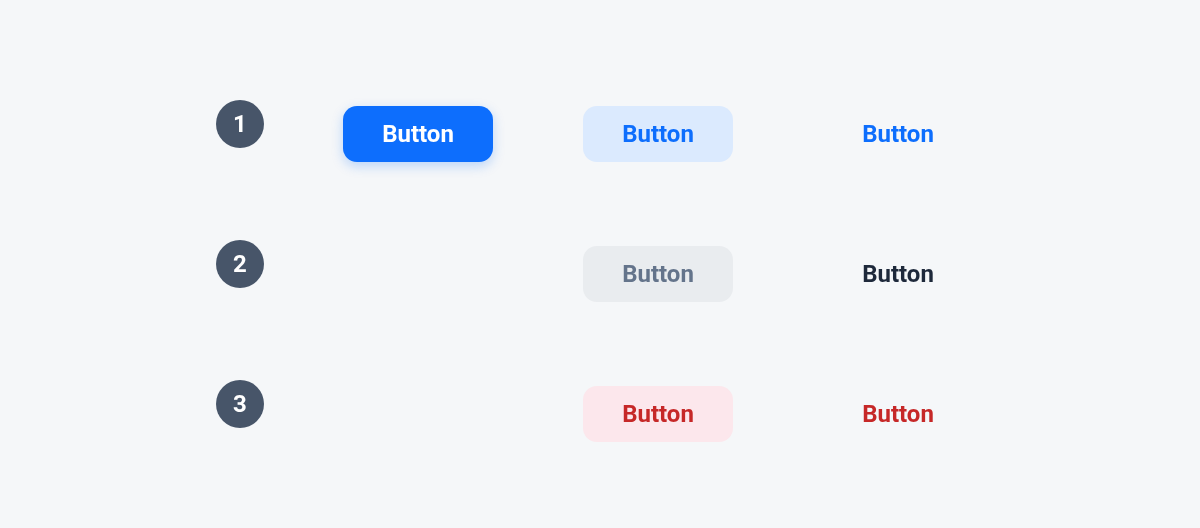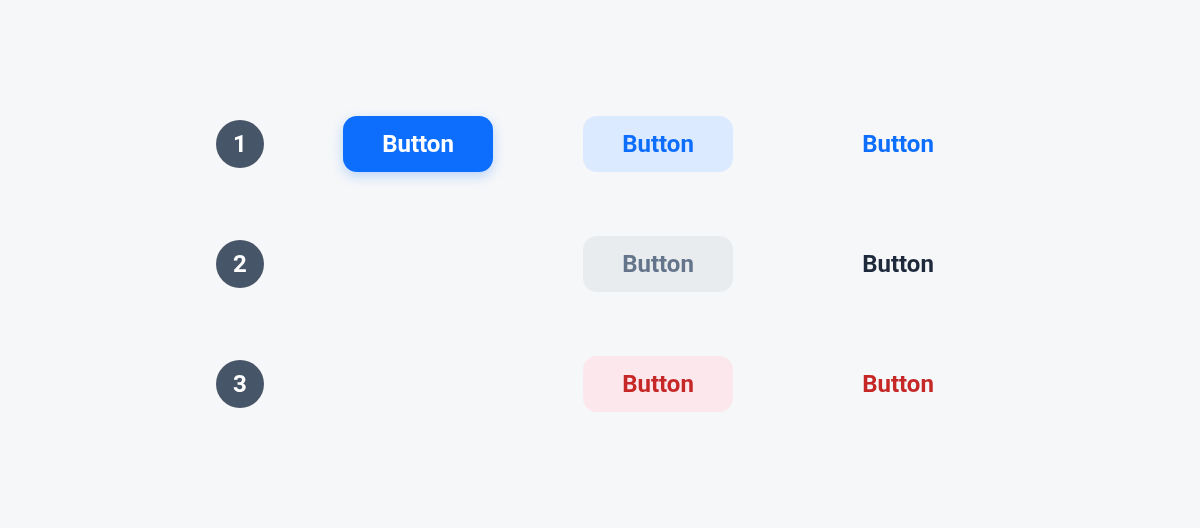--- a/index.html
+++ b/index.html
@@ -39,20 +39,21 @@
     .btn {
       font-size: 24px;
       font-weight: 700;
       padding: 16px 28px;
       border-radius: 14px;
       border: none;
       cursor: pointer;
       font-family: inherit;
       line-height: 1;
       min-width: 150px;
+      margin-top: 20px;
     }
     .btn-solid-primary {
       background: #0d6efd;
       color: #ffffff;
       box-shadow: 0 4px 12px rgba(13,110,253,0.25);
     }
     .btn-soft-primary {
       background: #dbeafe;
       color: #0d6efd;
     }

